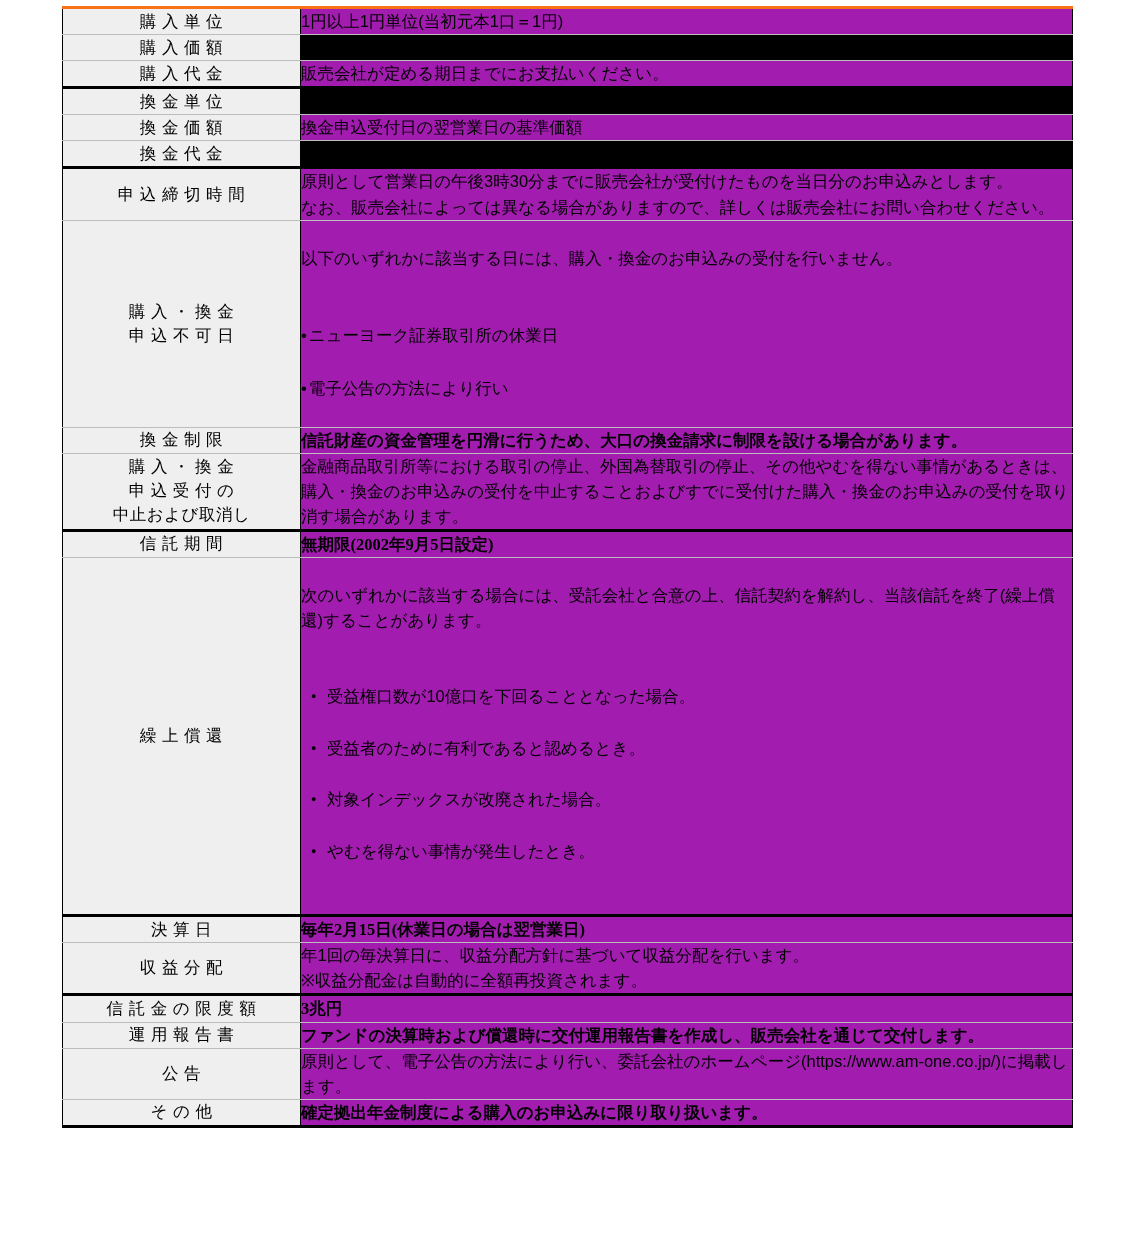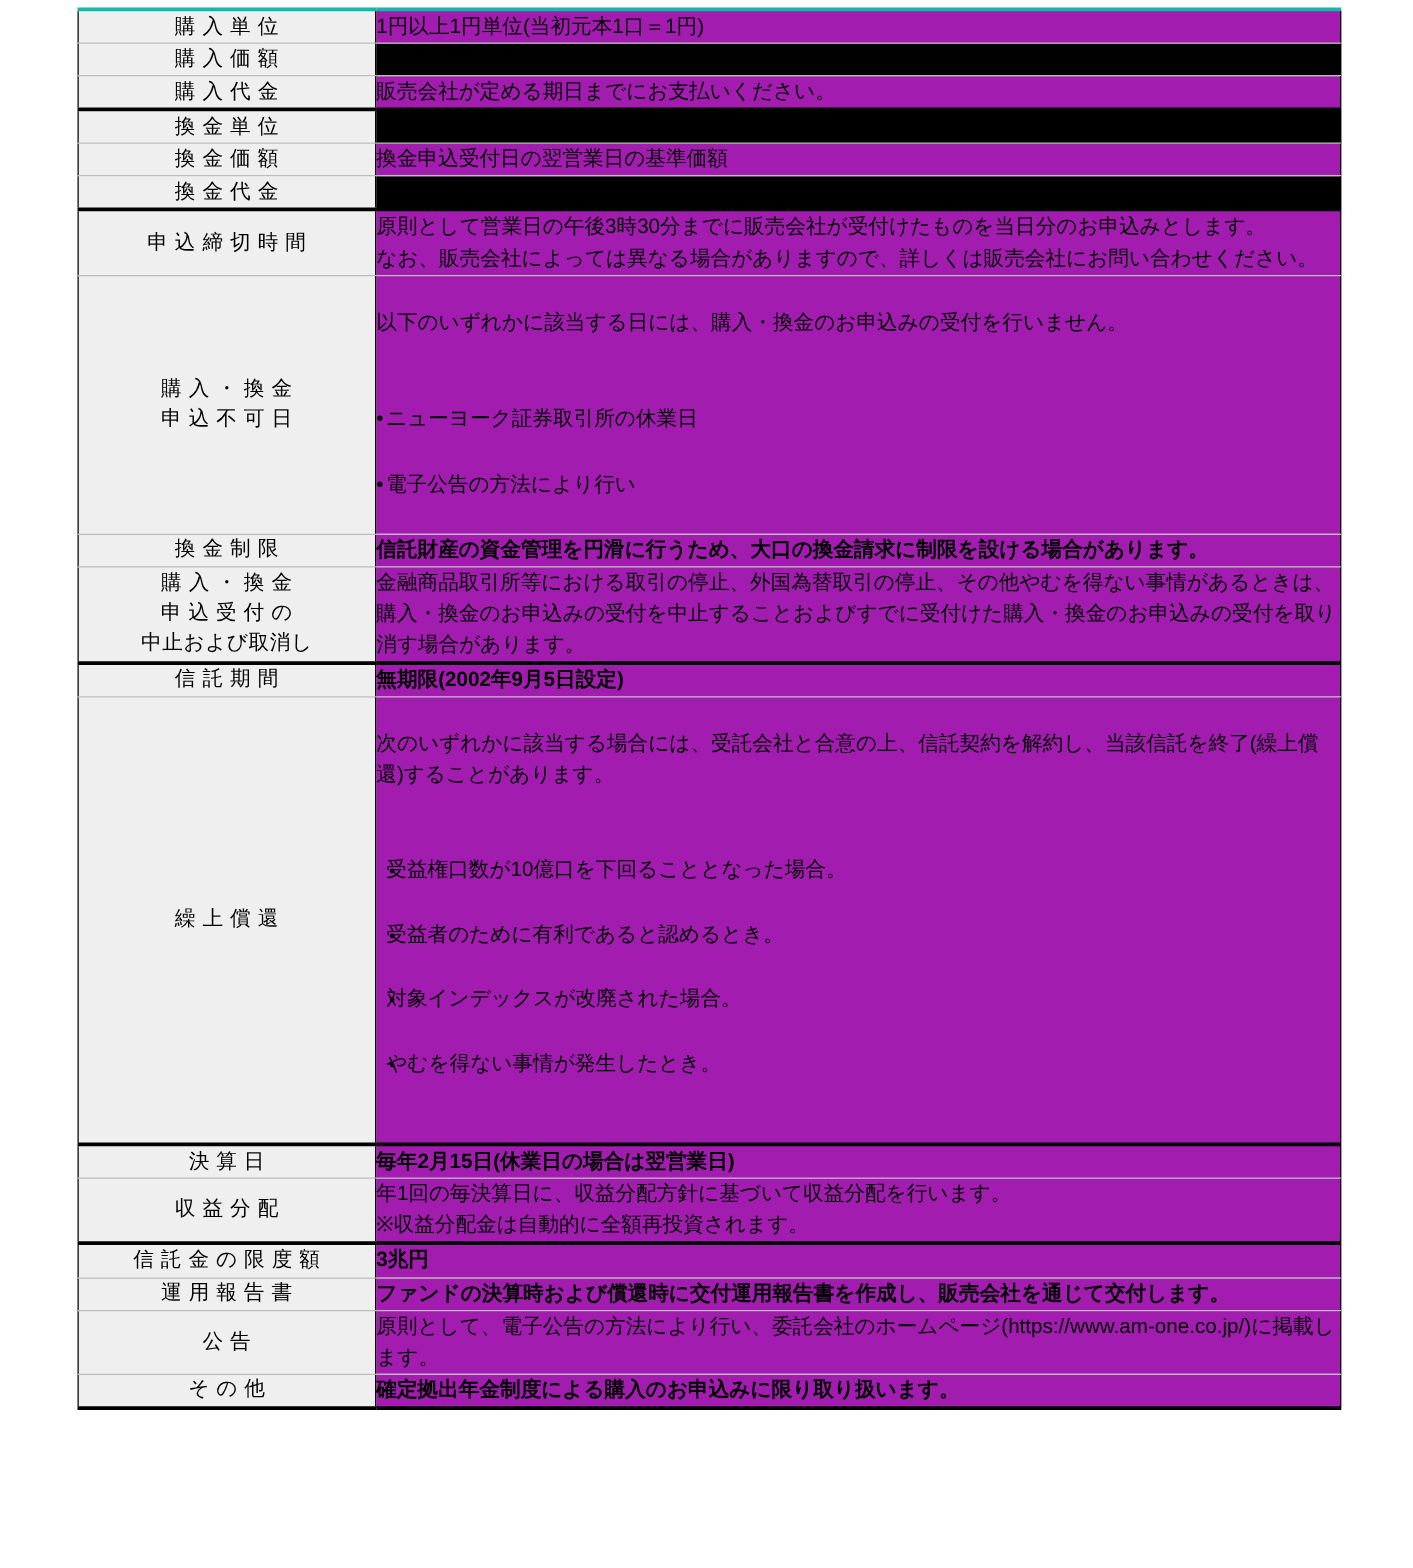--- a/index.html
+++ b/index.html
@@ -58,41 +58,42 @@
     white-space: pre-line;
   }
   
   tr.group-top td {
     border-top: 3px solid #000;
   }
   tr.group-bottom td {
     border-bottom: 3px solid #000;
   }
   tr.first-row td {
-    border-top: 3px solid #14b8a6;
+    border-top: 3px solid #f97316;
   }
   tr.last-row td {
     border-bottom: 3px solid #000;
   }
   
   td.value.hl {
     background: #000000;
     color: #000000;
   }
   
   td.value.strong {
     font-weight: bold;
+    font-family: Liberation Serif, serif;
   }
   .bullets {
     margin: 0;
     padding: 0;
     list-style: none;
   }
   .bullets li {
-    padding-left: 8px;
+    padding-left: 26px;
     position: relative;
     line-height: 1.6;
   }
   .bullets li:before {
     content: "\25CF";
     position: absolute;
     left: 10px;
     top: 0;
     font-size: 9px;
     line-height: 2.9;

